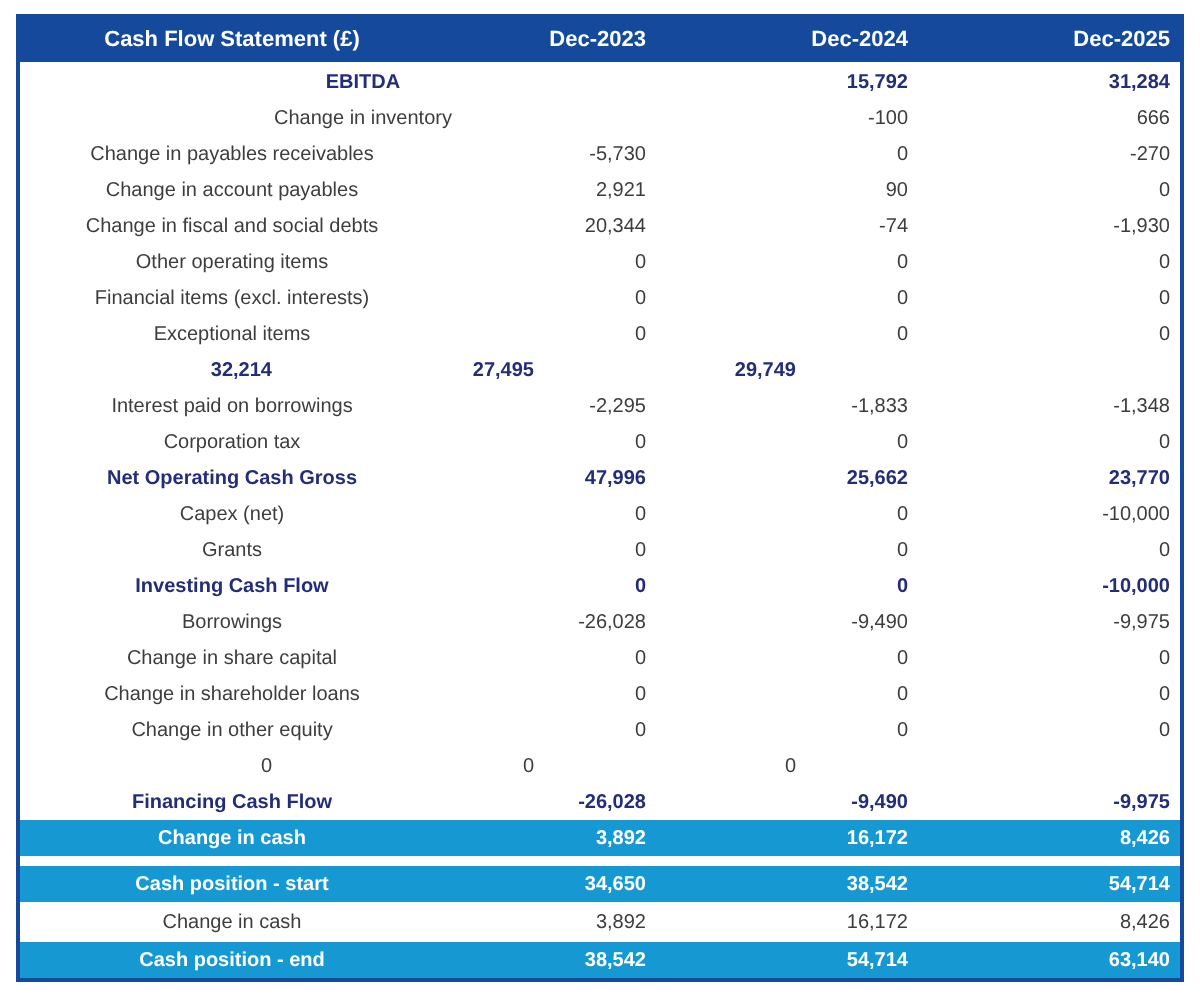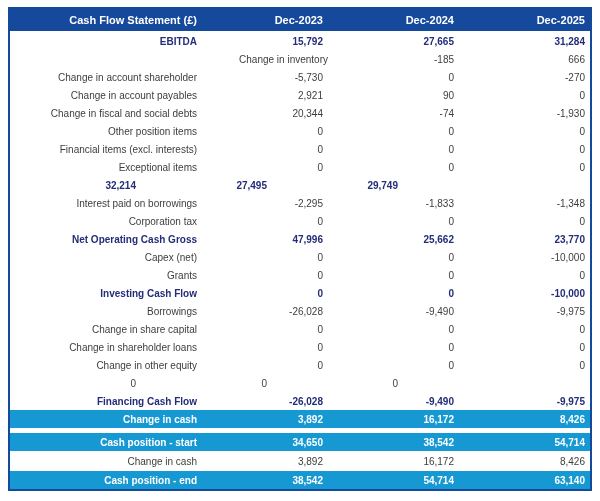--- a/index.html
+++ b/index.html
@@ -25,66 +25,65 @@
     background:#ffffff;
   }
   .trow.bold{font-weight:bold;color:var(--bold-text,#232D78);}
   .trow.highlight{
     background:var(--hl-bg,#1699D3);
     color:var(--hl-text,#ffffff);font-weight:bold;
   }
   .footer-section .trow.normal{background:#ffffff;}
   .footer-section .trow + .trow{border-top:1px solid #ffffff;}
   .cell{white-space:nowrap;overflow:hidden;}
-  .cell.label{flex:1;padding-left:5px;text-align:right;margin-left:20px;}
+  .cell.label{flex:1;padding-left:5px;text-align:center;margin-left:20px;}
   .cell.num{width:126px;text-align:right;padding-right:5px;}
   .block-gap{height:5px;background:#ffffff;}
 </style>
 </head>
 <body style="--header-bg: #14499C; --border: #14499C; --hl-bg: #1699D3; --hl-text: #FFFFFF; --bold-text: #232D78; --row-text: #3D3D3D;">
 
 <div class="table-wrap">
   <div class="thead">
     <div class="cell label">Cash Flow Statement (£)</div>
     <div class="cell num">Dec-2023</div>
     <div class="cell num">Dec-2024</div>
     <div class="cell num">Dec-2025</div>
   </div>
   <div id="main-rows" class="main-section">
       <div class="trow bold">
         <div class="cell label">EBITDA</div>
         <div class="cell num">15,792</div>
-        <div class="cell num">27,665</div>
         <div class="cell num">31,284</div>
       </div>
       <div class="trow normal">
         <div class="cell label">Change in inventory</div>
-        <div class="cell num">-185</div>
+        <div class="cell num">-100</div>
         <div class="cell num">666</div>
       </div>
       <div class="trow normal">
-        <div class="cell label">Change in account shareholder</div>
+        <div class="cell label">Change in payables receivables</div>
         <div class="cell num">-5,730</div>
         <div class="cell num">0</div>
         <div class="cell num">-270</div>
       </div>
       <div class="trow normal">
         <div class="cell label">Change in account payables</div>
         <div class="cell num">2,921</div>
         <div class="cell num">90</div>
         <div class="cell num">0</div>
       </div>
       <div class="trow normal">
         <div class="cell label">Change in fiscal and social debts</div>
         <div class="cell num">20,344</div>
         <div class="cell num">-74</div>
         <div class="cell num">-1,930</div>
       </div>
       <div class="trow normal">
-        <div class="cell label">Other position items</div>
+        <div class="cell label">Other operating items</div>
         <div class="cell num">0</div>
         <div class="cell num">0</div>
         <div class="cell num">0</div>
       </div>
       <div class="trow normal">
         <div class="cell label">Financial items (excl. interests)</div>
         <div class="cell num">0</div>
         <div class="cell num">0</div>
         <div class="cell num">0</div>
       </div>

